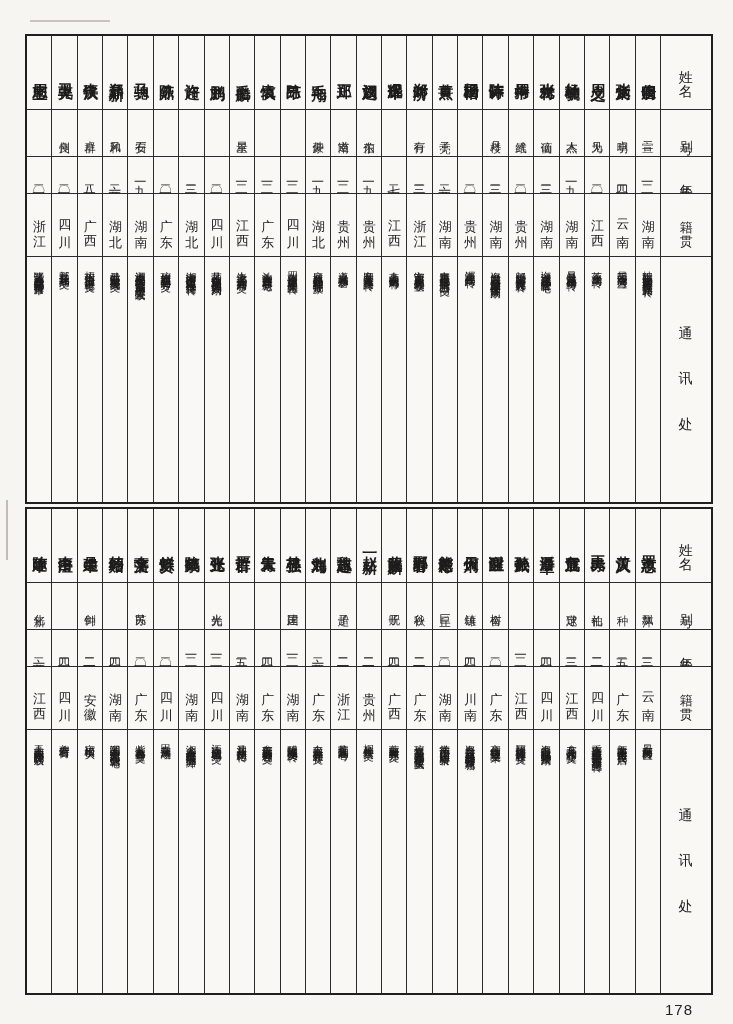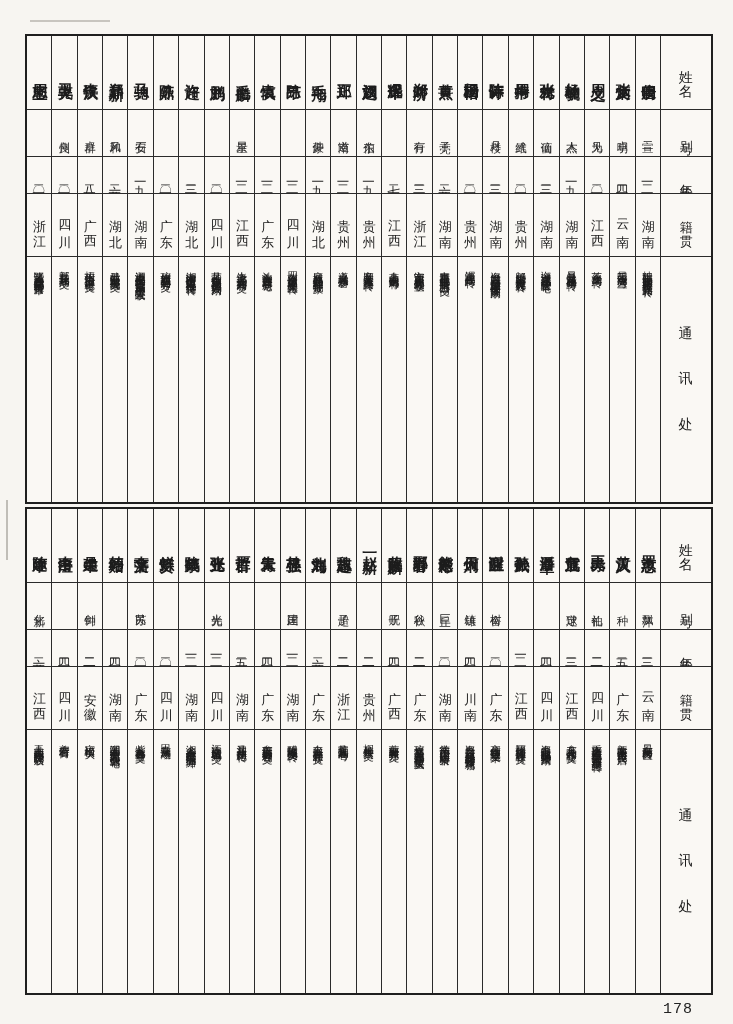--- a/index.html
+++ b/index.html
@@ -63,21 +63,21 @@
   
   .header-col .name-cell span{font-weight:normal;font-size:14px;letter-spacing:14px;}
   .header-col .alias-cell span{font-size:13px;letter-spacing:3px;}
   .header-col .age-cell span{font-size:13px;letter-spacing:1px;}
   .header-col .native-cell span{font-size:13px;letter-spacing:14px;}
   .header-col .address-cell{align-items:center;}
   .header-col .address-cell span{font-size:14px;letter-spacing:46px;}
 
   .page-number{
     position:absolute;right:40px;bottom:6px;
-    font-family:Liberation Mono, monospace;
+    font-family:Liberation Sans, sans-serif;
     font-size:15px;color:#222;letter-spacing:1px;
   }
 </style>
 </head>
 <body>
 
 <div class="sheet">
   <div class="artifact-top"></div>
   <div class="artifact-left"></div>
 

